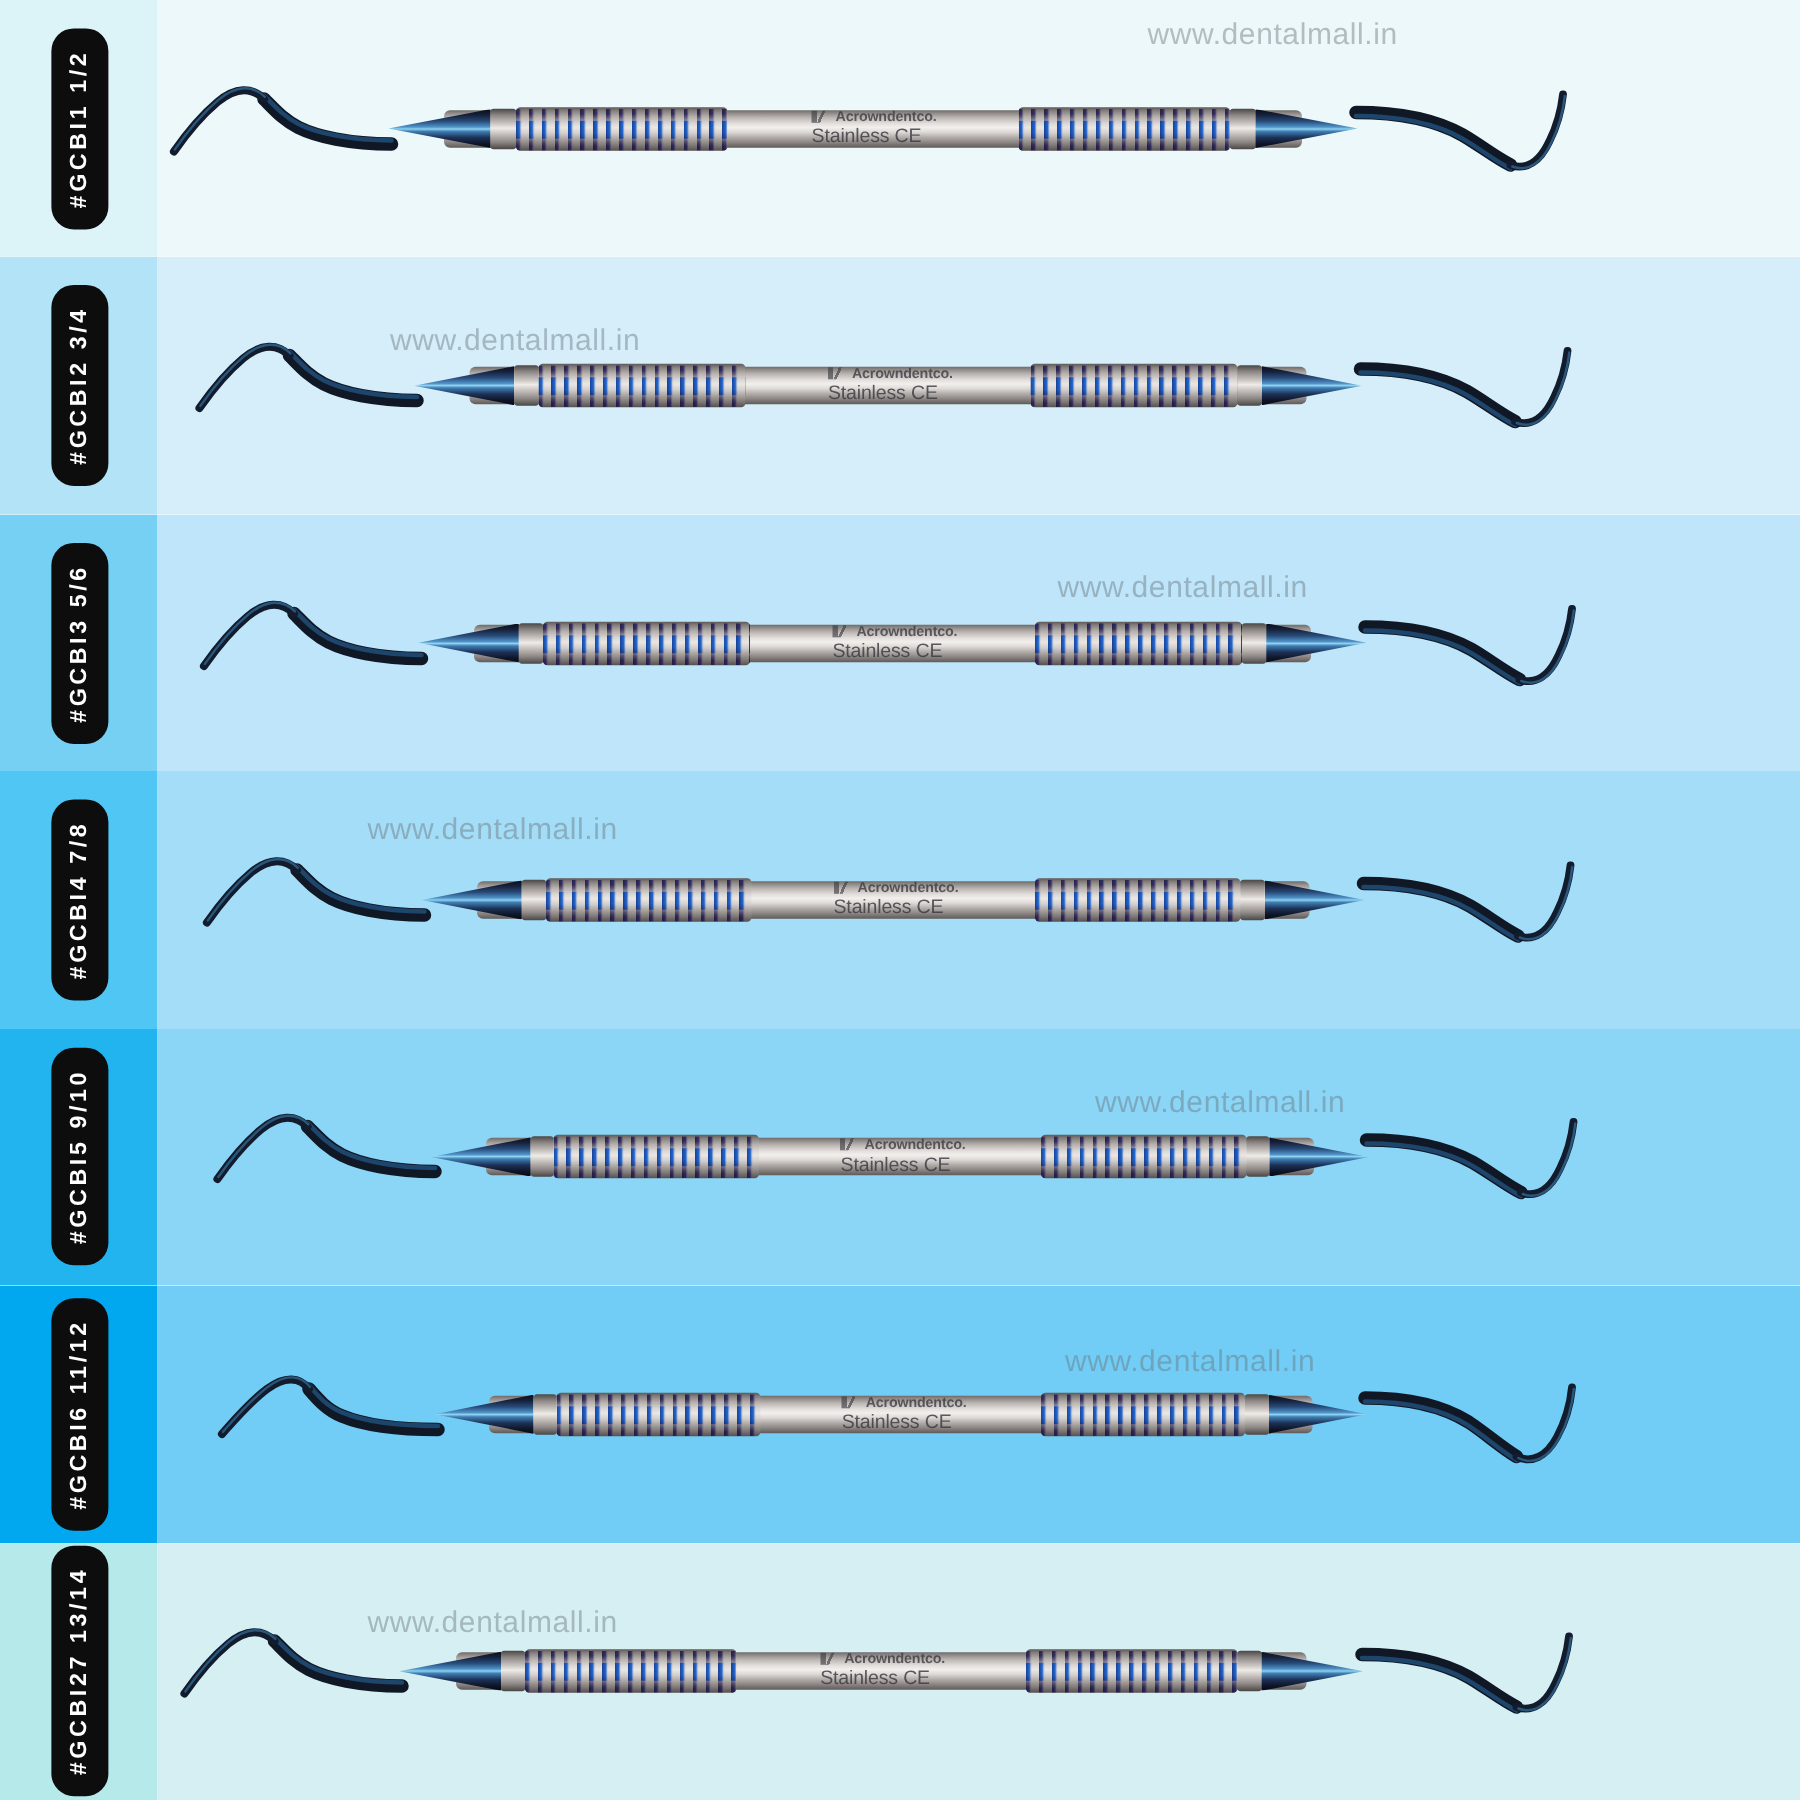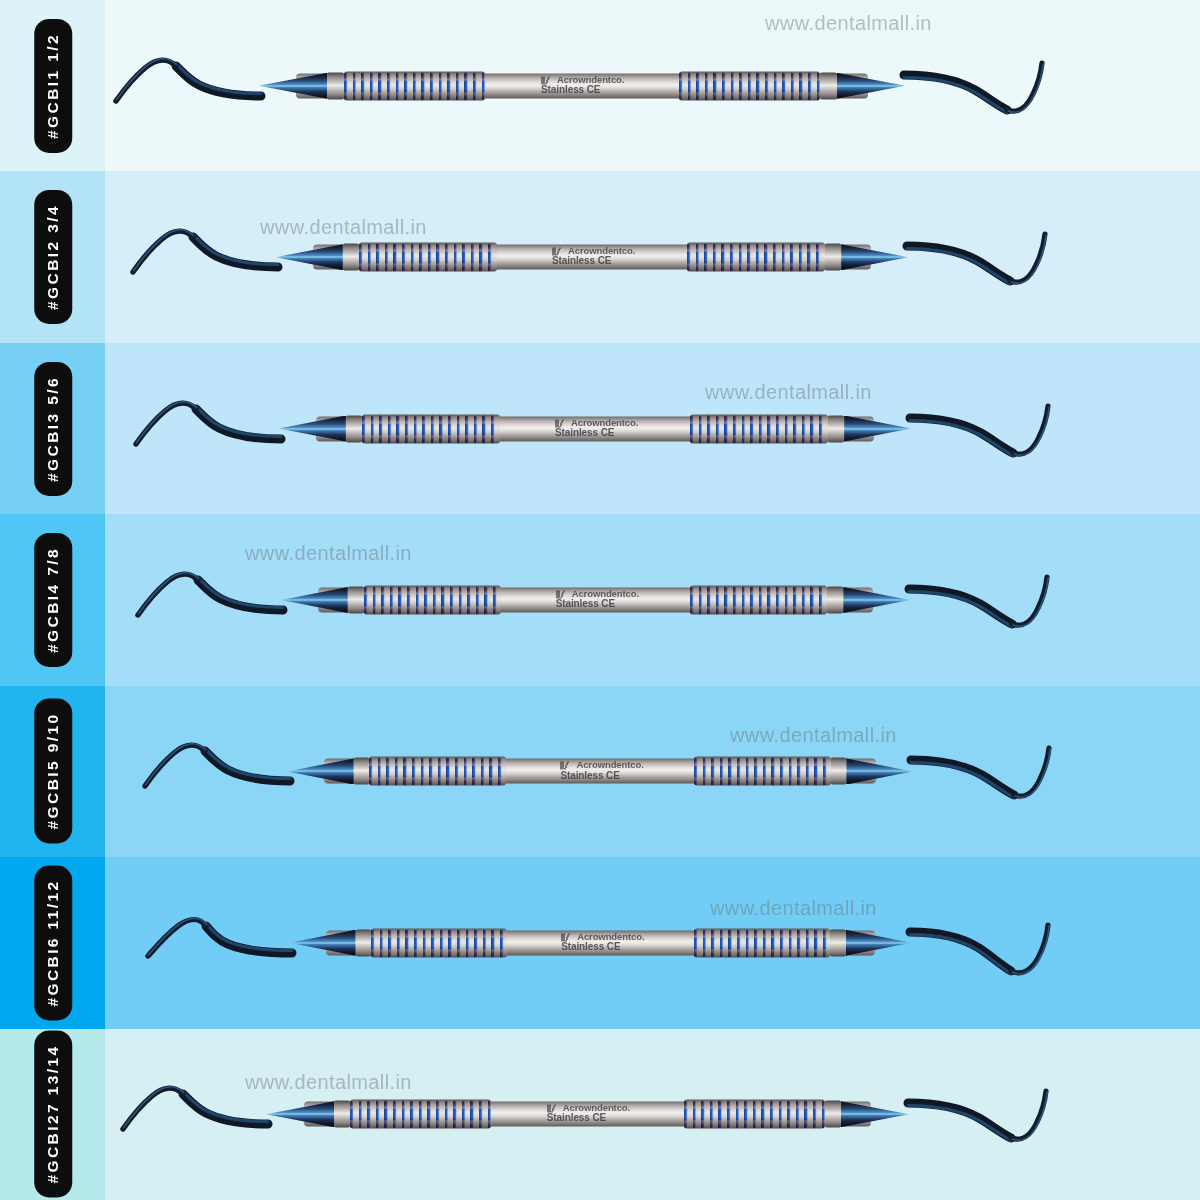--- a/index.html
+++ b/index.html
@@ -200,22 +200,22 @@
     line-height: 1.08;
   }
   .brand .line1 {
     font-size: 9.5px;
     font-weight: 700;
     letter-spacing: -0.1px;
     opacity: .78;
     white-space: nowrap;
   }
   .brand .line2 {
-    font-size: 10px;
-    font-weight: 700;
+    font-size: 13px;
+    font-weight: 400;
     letter-spacing: -0.1px;
     opacity: .82;
     white-space: nowrap;
   }
   .brand .logo {
     display: inline-block;
     width: 13px; height: 8px;
     margin-right: 3px;
     vertical-align: -1px;
     background:

